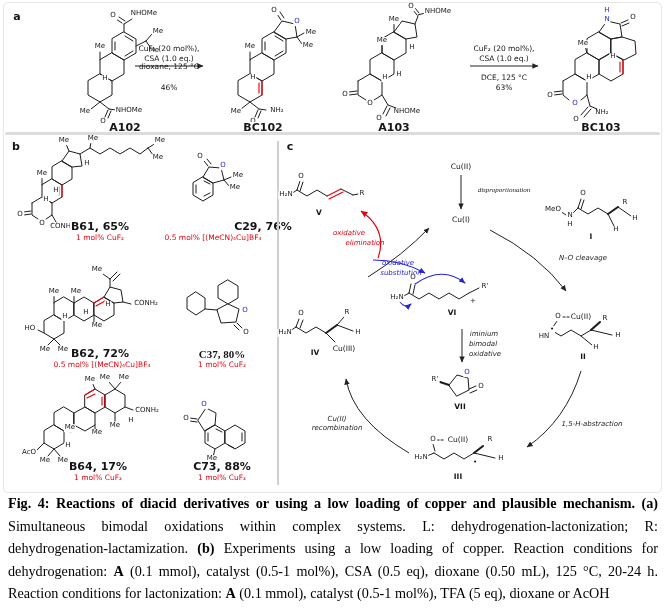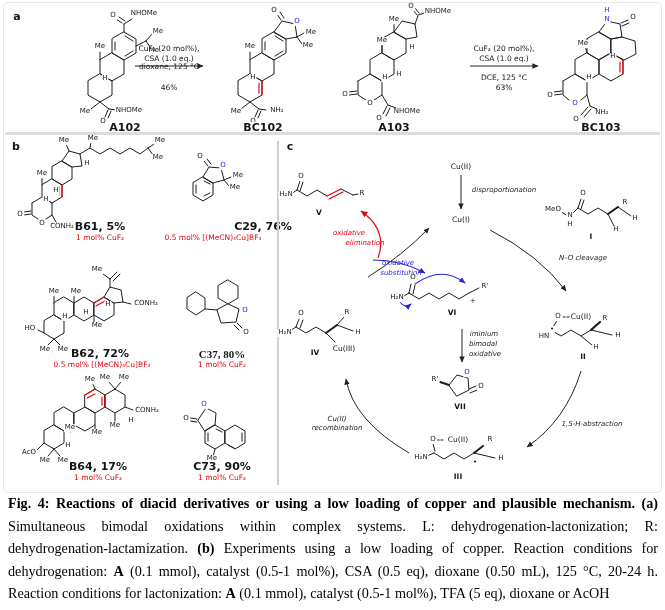--- a/index.html
+++ b/index.html
@@ -286,21 +286,21 @@
       <span class="lbl atom" style="left: 93px; top: 2px;">Me</span>
       <span class="lbl atom" style="left: 160px; top: 4px;">Me</span>
       <span class="lbl atom" style="left: 158px; top: 21px;">Me</span>
       <span class="lbl atom" style="left: 87px; top: 27px;">H</span>
       <span class="lbl atom" style="left: 42px; top: 37px;">Me</span>
       <span class="lbl atom" style="left: 46px; top: 63px;">H</span>
       <span class="lbl atom" style="left: 56px; top: 54px;">H</span>
       <span class="lbl atom" style="left: 20px; top: 78px;">O</span>
       <span class="lbl atom" style="left: 42px; top: 87px;">O</span>
       <span class="lbl atom" style="left: 62px; top: 90px;">CONH₂</span>
-      <span class="lbl cname" style="left: 100px; top: 90px;">B61, 5%</span>
+      <span class="lbl cname" style="left: 100px; top: 90px;">B61, 65%</span>
       <span class="lbl red" style="left: 100px; top: 101px;">1 mol% CuF₂</span>
       <span class="lbl atom" style="left: 200px; top: 20px;">O</span>
       <span class="lbl blue" style="left: 223px; top: 29px;">O</span>
       <span class="lbl atom" style="left: 238px; top: 39px;">Me</span>
       <span class="lbl atom" style="left: 235px; top: 51px;">Me</span>
       <span class="lbl cname" style="left: 219px; top: 90px; margin-left: 44px;">C29, 76%</span>
       <span class="lbl red" style="left: 213px; top: 101px;">0.5 mol% [(MeCN)₄Cu]BF₄</span>
       <span class="lbl atom" style="left: 97px; top: 133px;">Me</span>
       <span class="lbl atom" style="left: 54px; top: 155px;">Me</span>
       <span class="lbl atom" style="left: 76px; top: 155px;">Me</span>
@@ -328,21 +328,21 @@
       <span class="lbl atom" style="left: 115px; top: 289px;">Me</span>
       <span class="lbl atom" style="left: 68px; top: 309px;">H</span>
       <span class="lbl atom" style="left: 29px; top: 316px;">AcO</span>
       <span class="lbl atom" style="left: 45px; top: 324px;">Me</span>
       <span class="lbl atom" style="left: 63px; top: 324px;">Me</span>
       <span class="lbl cname" style="left: 98px; top: 330px;">B64, 17%</span>
       <span class="lbl red" style="left: 98px; top: 341px;">1 mol% CuF₂</span>
       <span class="lbl atom" style="left: 186px; top: 282px;">O</span>
       <span class="lbl blue" style="left: 204px; top: 268px;">O</span>
       <span class="lbl atom" style="left: 212px; top: 322px;">Me</span>
-      <span class="lbl cname" style="left: 222px; top: 330px;">C73, 90%</span>
+      <span class="lbl cname" style="left: 222px; top: 330px;">C73, 88%</span>
       <span class="lbl red" style="left: 222px; top: 341px;">1 mol% CuF₂</span>
     </section>
 
   <div class="divider-v"></div>
 
   <section class="panel panel-c">
     <svg width="388" height="355" viewBox="0 0 388 355">
       <defs>
         <marker id="mkC" markerWidth="8" markerHeight="8" refX="5.6" refY="3" orient="auto">
           <path d="M0,0.3 L6,3 L0,5.7 z" fill="#222"></path>
@@ -428,21 +428,21 @@
   <span class="lbl tag" style="left: 13px; top: 10px;">c</span>
       <span class="lbl atom" style="left: 24px; top: 40px;">O</span>
       <span class="lbl atom" style="left: 9px; top: 58px;">H₂N</span>
       <span class="lbl atom" style="left: 85px; top: 57px;">R</span>
       <span class="lbl rn" style="left: 42px; top: 76px;">V</span>
       <span class="lbl redital" style="left: 72px; top: 97px;">oxidative</span>
       <span class="lbl redital" style="left: 72px; top: 107px; margin-left: 16px;">elimination</span>
       <span class="lbl blueital" style="left: 121px; top: 127px;">oxidative</span>
       <span class="lbl blueital" style="left: 124px; top: 137px;">substitution</span>
       <span class="lbl cu" style="left: 184px; top: 30px;">Cu(II)</span>
-      <span class="lbl ital" style="left: 227px; top: 54px;">disproportionation</span>
+      <span class="lbl ital" style="left: 227px; top: 54px; font-family: Liberation Serif, serif;">disproportionation</span>
       <span class="lbl cu" style="left: 184px; top: 83px;">Cu(I)</span>
       <span class="lbl atom" style="left: 276px; top: 73px;">MeO</span>
       <span class="lbl atom" style="left: 293px; top: 79px;">N</span>
       <span class="lbl atom" style="left: 293px; top: 88px;">H</span>
       <span class="lbl atom" style="left: 306px; top: 57px;">O</span>
       <span class="lbl atom" style="left: 348px; top: 66px;">R</span>
       <span class="lbl atom" style="left: 358px; top: 82px;">H</span>
       <span class="lbl atom" style="left: 339px; top: 93px;">H</span>
       <span class="lbl rn" style="left: 314px; top: 100px;">I</span>
       <span class="lbl ital" style="left: 306px; top: 122px;">N–O cleavage</span>

